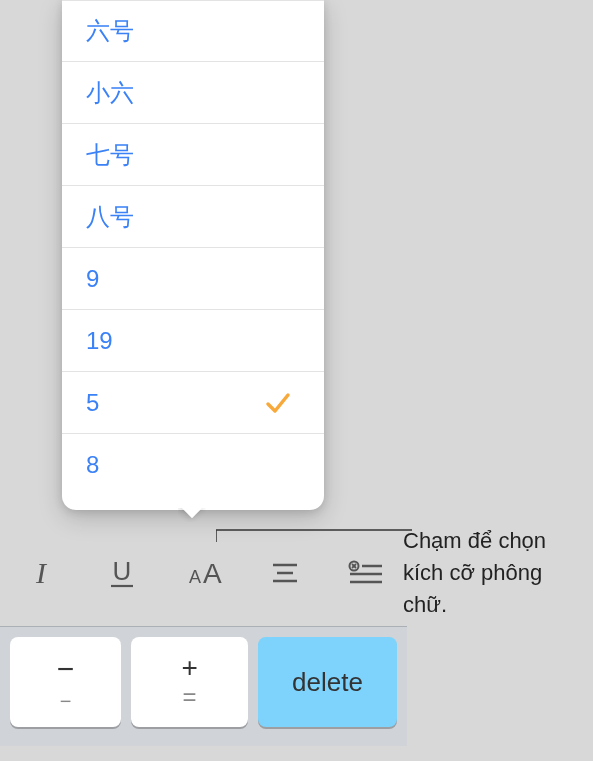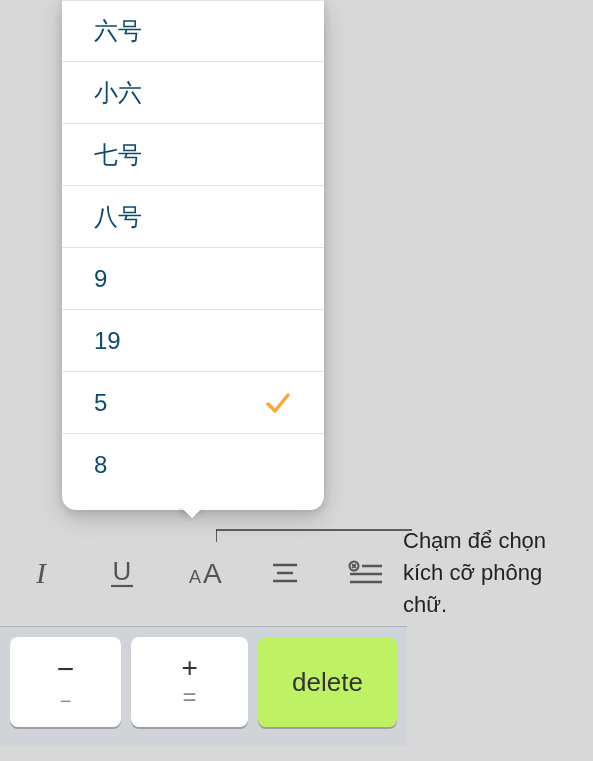--- a/index.html
+++ b/index.html
@@ -24,23 +24,23 @@
       background: #ffffff;
       border-radius: 0 0 14px 14px;
       box-shadow: 0 8px 24px rgba(0,0,0,0.18), 0 2px 8px rgba(0,0,0,0.12);
       overflow: hidden;
     }
     .list-item {
       height: 62px;
       border-bottom: 1px solid #e3e3e3;
       display: flex;
       align-items: center;
-      padding: 0 32px;
+      padding: 0 24px;
       font-size: 24px;
-      color: #0c4a6e;
+      color: #3b82f6;
       cursor: pointer;
       position: relative;
     }
     .list-item:first-child {
       border-top: 1px solid #e3e3e3;
     }
     .list-item:last-child {
       border-bottom: none;
     }
     .check-icon {
@@ -111,21 +111,21 @@
       justify-content: center;
       cursor: pointer;
       font-size: 28px;
       color: #333;
     }
     .key-white {
       background: #ffffff;
       width: 120px;
     }
     .key-gray {
-      background: #bef264;
+      background: #7dd3fc;
       width: 150px;
       font-size: 26px;
     }
     .key-plus-equals {
       width: 126px;
       background: #ffffff;
       flex-direction: column;
       gap: 0;
       line-height: 1.1;
     }

